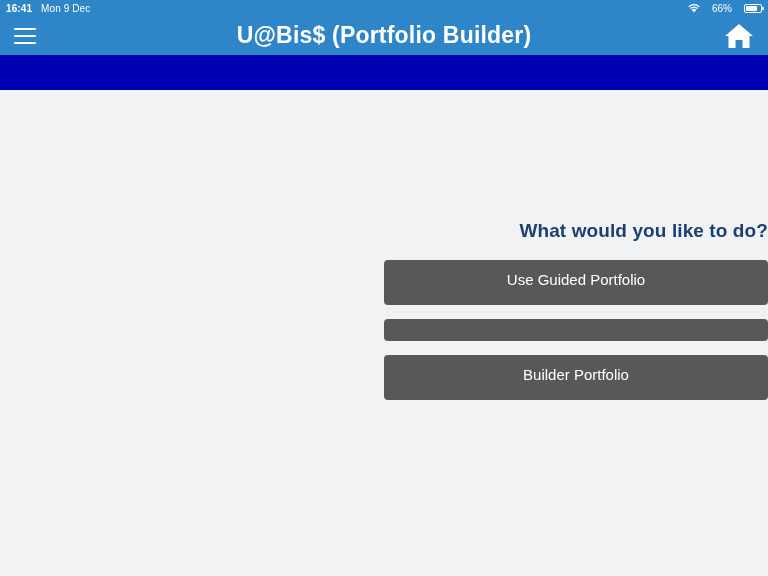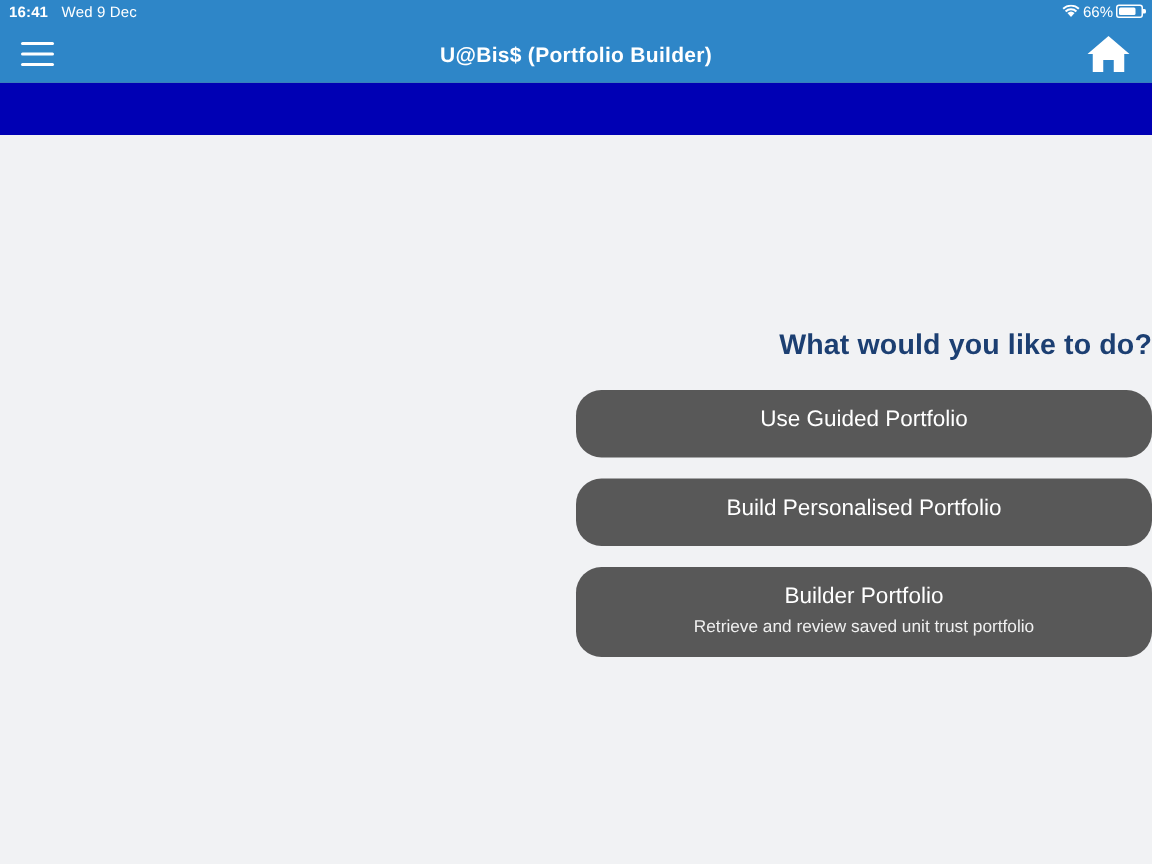--- a/index.html
+++ b/index.html
@@ -10,21 +10,21 @@
     width: 768px;
     height: 576px;
     overflow: hidden;
     font-family: "Liberation Sans", sans-serif;
     background: #f1f2f4;
   }
   .screen {
     position: relative;
     width: 768px;
     height: 576px;
-    background: #86efac;
+    background: #0f172a;
     display: flex;
     flex-direction: column;
   }
 
   
   .status-bar {
     height: 16px;
     background: #2e86c8;
     color: #ffffff;
     font-size: 10px;
@@ -37,22 +37,22 @@
   .status-left {
     display: flex;
     align-items: center;
     gap: 9px;
   }
   .status-time { font-weight: bold; letter-spacing: 0.1px; }
   .status-date { letter-spacing: 0.1px; }
   .status-spacer { flex: 1 1 auto; }
   .status-right {
     display: flex;
-    align-items: flex-start;
-    gap: 2px;
+    align-items: center;
+    gap: 12px;
   }
   .wifi-icon {
     position: relative;
     width: 12px;
     height: 9px;
     display: inline-block;
   }
   .wifi-icon svg { display: block; }
   .battery-pct { font-size: 10px; }
   .battery-icon {
@@ -105,21 +105,21 @@
     height: 2px;
     width: 100%;
     background: #ffffff;
     border-radius: 1px;
   }
   .app-title {
     position: absolute;
     left: 0; right: 0;
     text-align: center;
     color: #ffffff;
-    font-size: 14px;
+    font-size: 23px;
     font-weight: bold;
     letter-spacing: 0.2px;
     pointer-events: none;
   }
   .home-icon {
     margin-left: auto;
     width: 30px;
     height: 28px;
     position: relative;
     cursor: pointer;
@@ -151,21 +151,21 @@
   }
   .options {
     margin-top: 18px;
     width: 384px;
     display: flex;
     flex-direction: column;
     gap: 14px;
   }
   .option-card {
     background: #585858;
-    border-radius: 17px;
+    border-radius: 4px;
     color: #ffffff;
     text-align: center;
     padding: 10px 8px 12px 8px;
     box-sizing: border-box;
     cursor: pointer;
   }
   .option-title {
     font-size: 15px;
     line-height: 20px;
     margin-bottom: 3px;
@@ -177,21 +177,21 @@
   }
 </style>
 </head>
 <body>
 
 <div class="screen">
 
   <div class="status-bar">
     <div class="status-left">
       <span class="status-time">16:41</span>
-      <span class="status-date">Wed 9 Dec</span>
+      <span class="status-date">Mon 9 Dec</span>
     </div>
     <div class="status-spacer"></div>
     <div class="status-right">
       <span class="wifi-icon">
         <svg width="12" height="9" viewBox="0 0 12 9" aria-hidden="true">
           <path d="M6 8.4 L3.6 5.7 A3.6 3.6 0 0 1 8.4 5.7 Z" fill="#ffffff"></path>
           <path d="M1.9 4.1 A6 6 0 0 1 10.1 4.1 L9.1 5.1 A4.6 4.6 0 0 0 2.9 5.1 Z" fill="#ffffff"></path>
           <path d="M0.3 2.4 A8.2 8.2 0 0 1 11.7 2.4 L10.8 3.3 A6.9 6.9 0 0 0 1.2 3.3 Z" fill="#ffffff"></path>
         </svg>
       </span>
@@ -221,24 +221,22 @@
   <div class="content">
     <div class="question">What would you like to do?</div>
 
     <div class="options">
 
       <div class="option-card">
         <div class="option-title">Use Guided Portfolio</div>
       </div>
 
       <div class="option-card">
-        <div class="option-title">Build Personalised Portfolio</div>
       </div>
 
       <div class="option-card">
         <div class="option-title">Builder Portfolio</div>
-        <div class="option-sub">Retrieve and review saved unit trust portfolio</div>
       </div>
 
     </div>
   </div>
 
 </div>
 
 </body></html>

